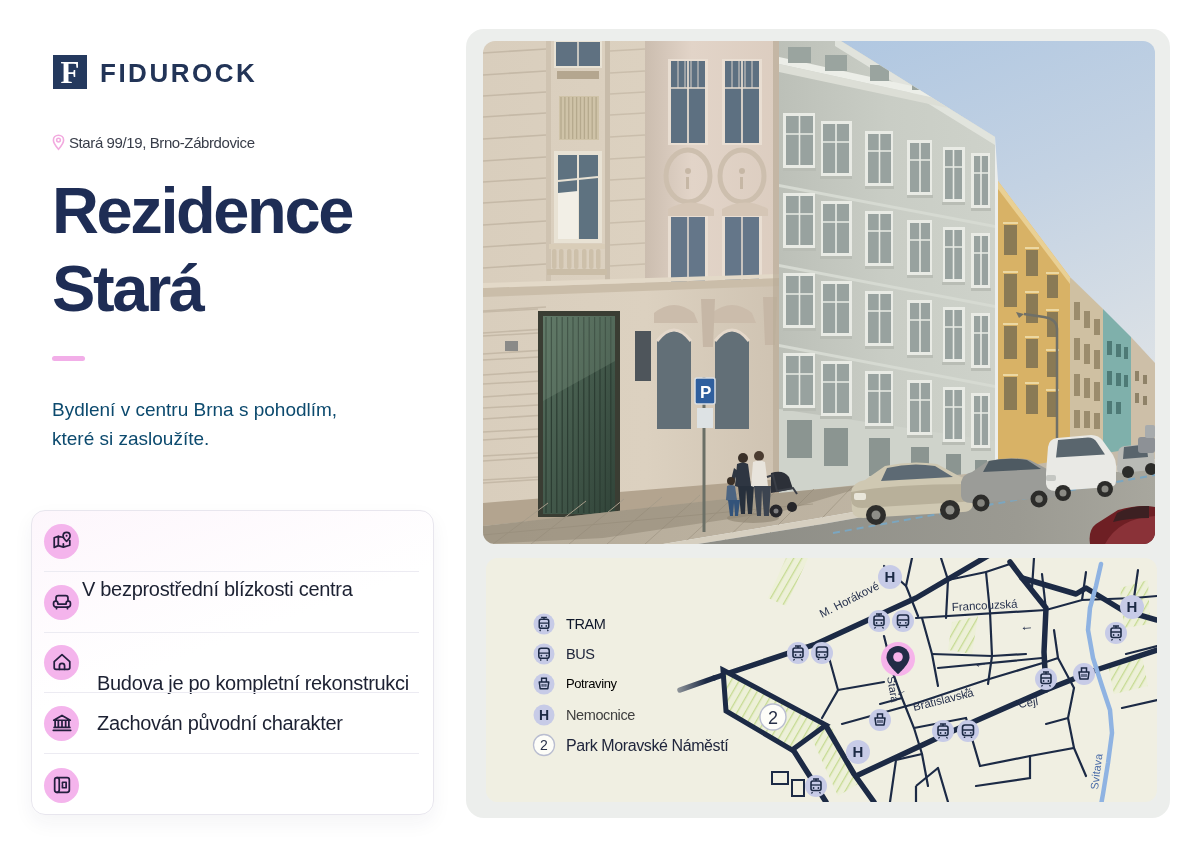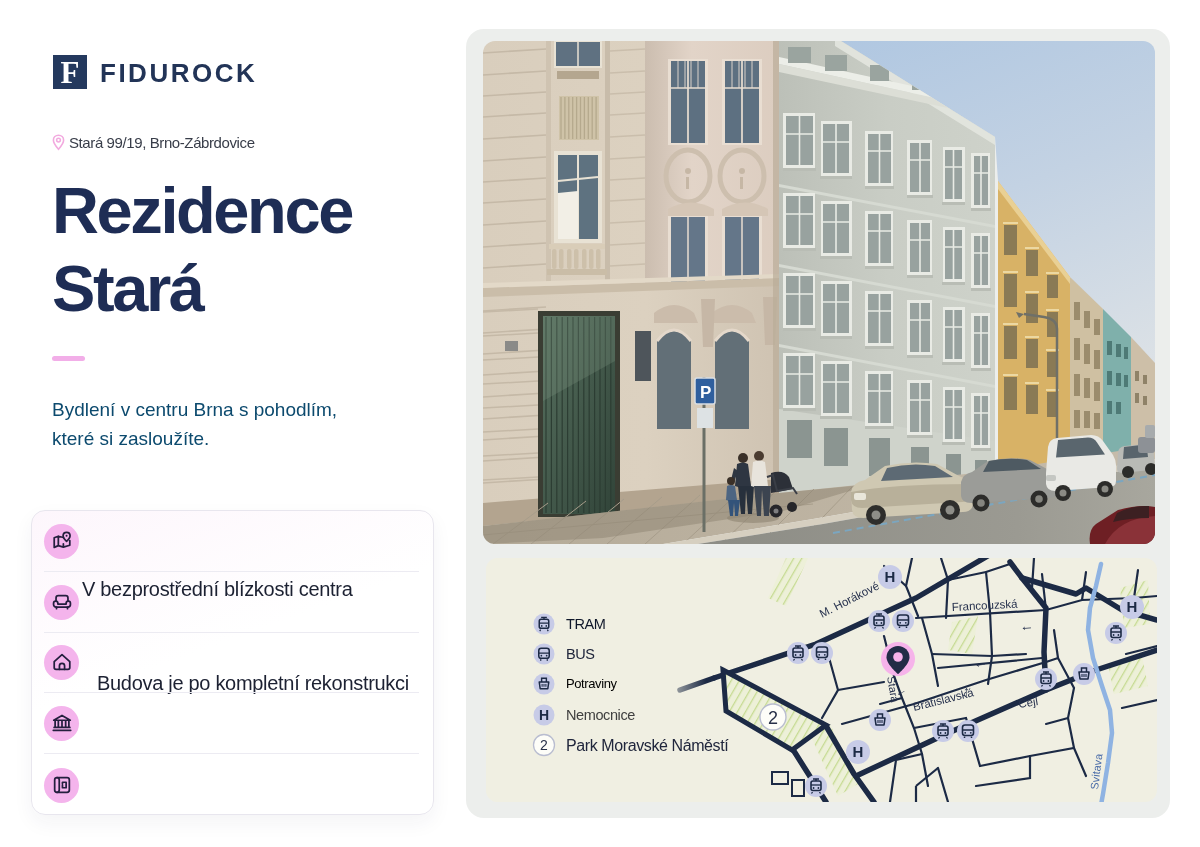--- a/index.html
+++ b/index.html
@@ -60,20 +60,21 @@
   </svg>
   <div style="position:absolute;left:53px;top:7px;font-size:20px;letter-spacing:-0.3px;color:#1c2132;white-space:nowrap;margin-top:21px;">Budova je po kompletní rekonstrukci</div>
 </div>
 <div class="abs" style="left:44px;top:692px;width:375px;height:1px;background:#ecebf2;"></div>
 
 <div class="abs" style="left:44px;top:705px;width:375px;height:36px;">
   <div style="position:absolute;left:0;top:0.5px;width:35px;height:35px;border-radius:50%;background:#f4b4ec;"></div>
   <svg width="22" height="22" viewBox="0 0 24 24" style="position:absolute;left:6.5px;top:7px;" fill="none" stroke="#241f3e" stroke-width="1.9" stroke-linejoin="round" stroke-linecap="round">
     <path d="M3 9 L12 3.8 L21 9 Z M4.5 9 L4.5 16.5 M8 9.5 L8 16.5 M12 9.5 L12 16.5 M16 9.5 L16 16.5 M19.5 9 L19.5 16.5 M3.4 16.8 L20.6 16.8 M2.5 20 L21.5 20"></path>
   </svg>
+  <div style="position:absolute;left:53px;top:7px;font-size:20px;letter-spacing:-0.3px;color:#1c2132;white-space:nowrap;">Zachován původní charakter</div>
 </div>
 <div class="abs" style="left:44px;top:753px;width:375px;height:1px;background:#ecebf2;"></div>
 
 <div class="abs" style="left:44px;top:766px;width:375px;height:60px;">
   <div style="position:absolute;left:0;top:1.5px;width:35px;height:35px;border-radius:50%;background:#f4b4ec;"></div>
   <svg width="22" height="22" viewBox="0 0 24 24" style="position:absolute;left:6.5px;top:8px;" fill="none" stroke="#241f3e" stroke-width="1.9" stroke-linejoin="round" stroke-linecap="round">
     <path d="M6.5 4 C5.1 4 4 5.1 4 6.5 L4 17.5 C4 18.9 5.1 20 6.5 20 C7.9 20 9 18.9 9 17.5 L9 6.5 C9 5.1 7.9 4 6.5 4 Z"></path>
     <path d="M6.5 4 L17.5 4 C18.9 4 20 5.1 20 6.5 L20 17.5 C20 18.9 18.9 20 17.5 20 L6.5 20"></path>
     <path d="M12.5 9 L16.5 9 L16.5 15 L12.5 15 L12.5 12 M12.5 9 L12.5 10.6"></path>
   </svg>

